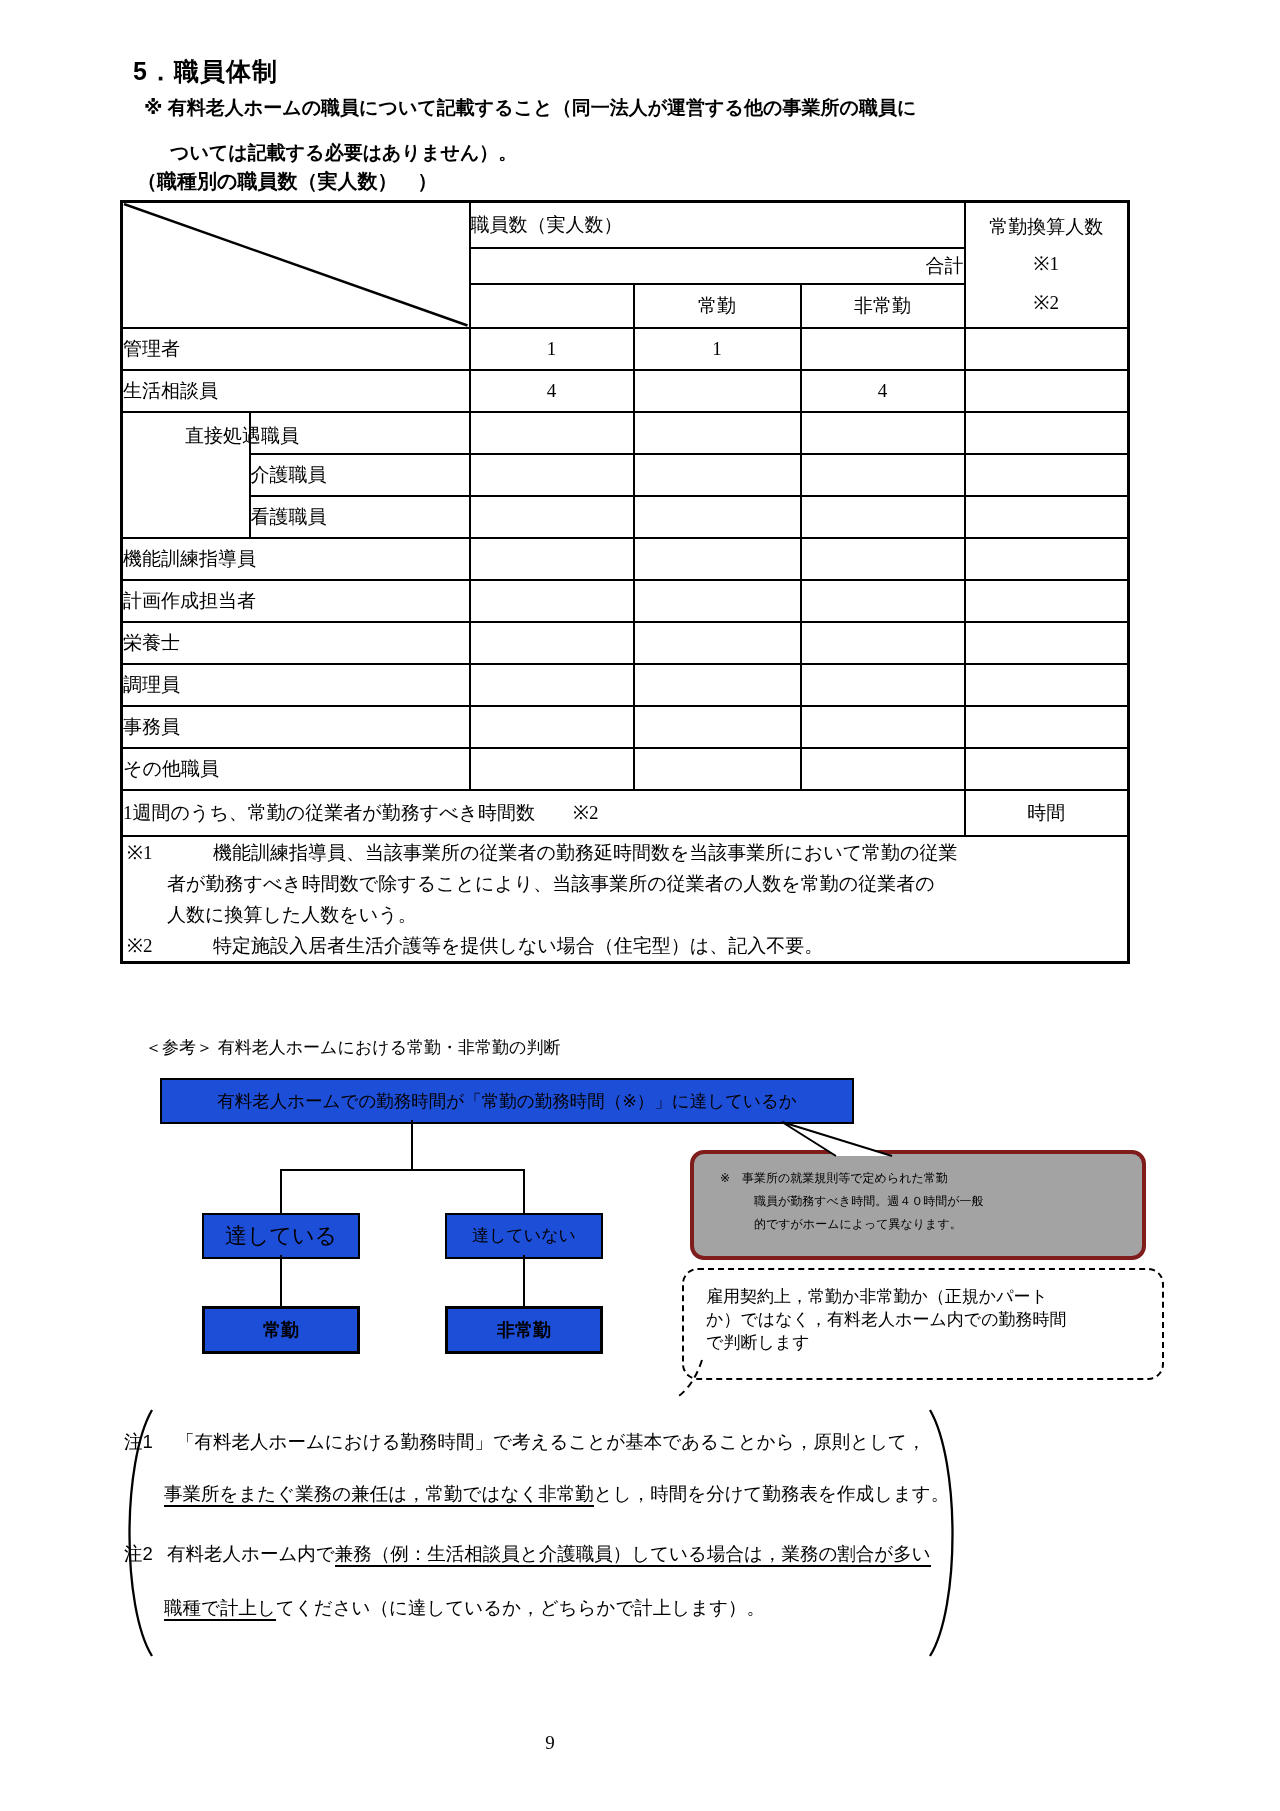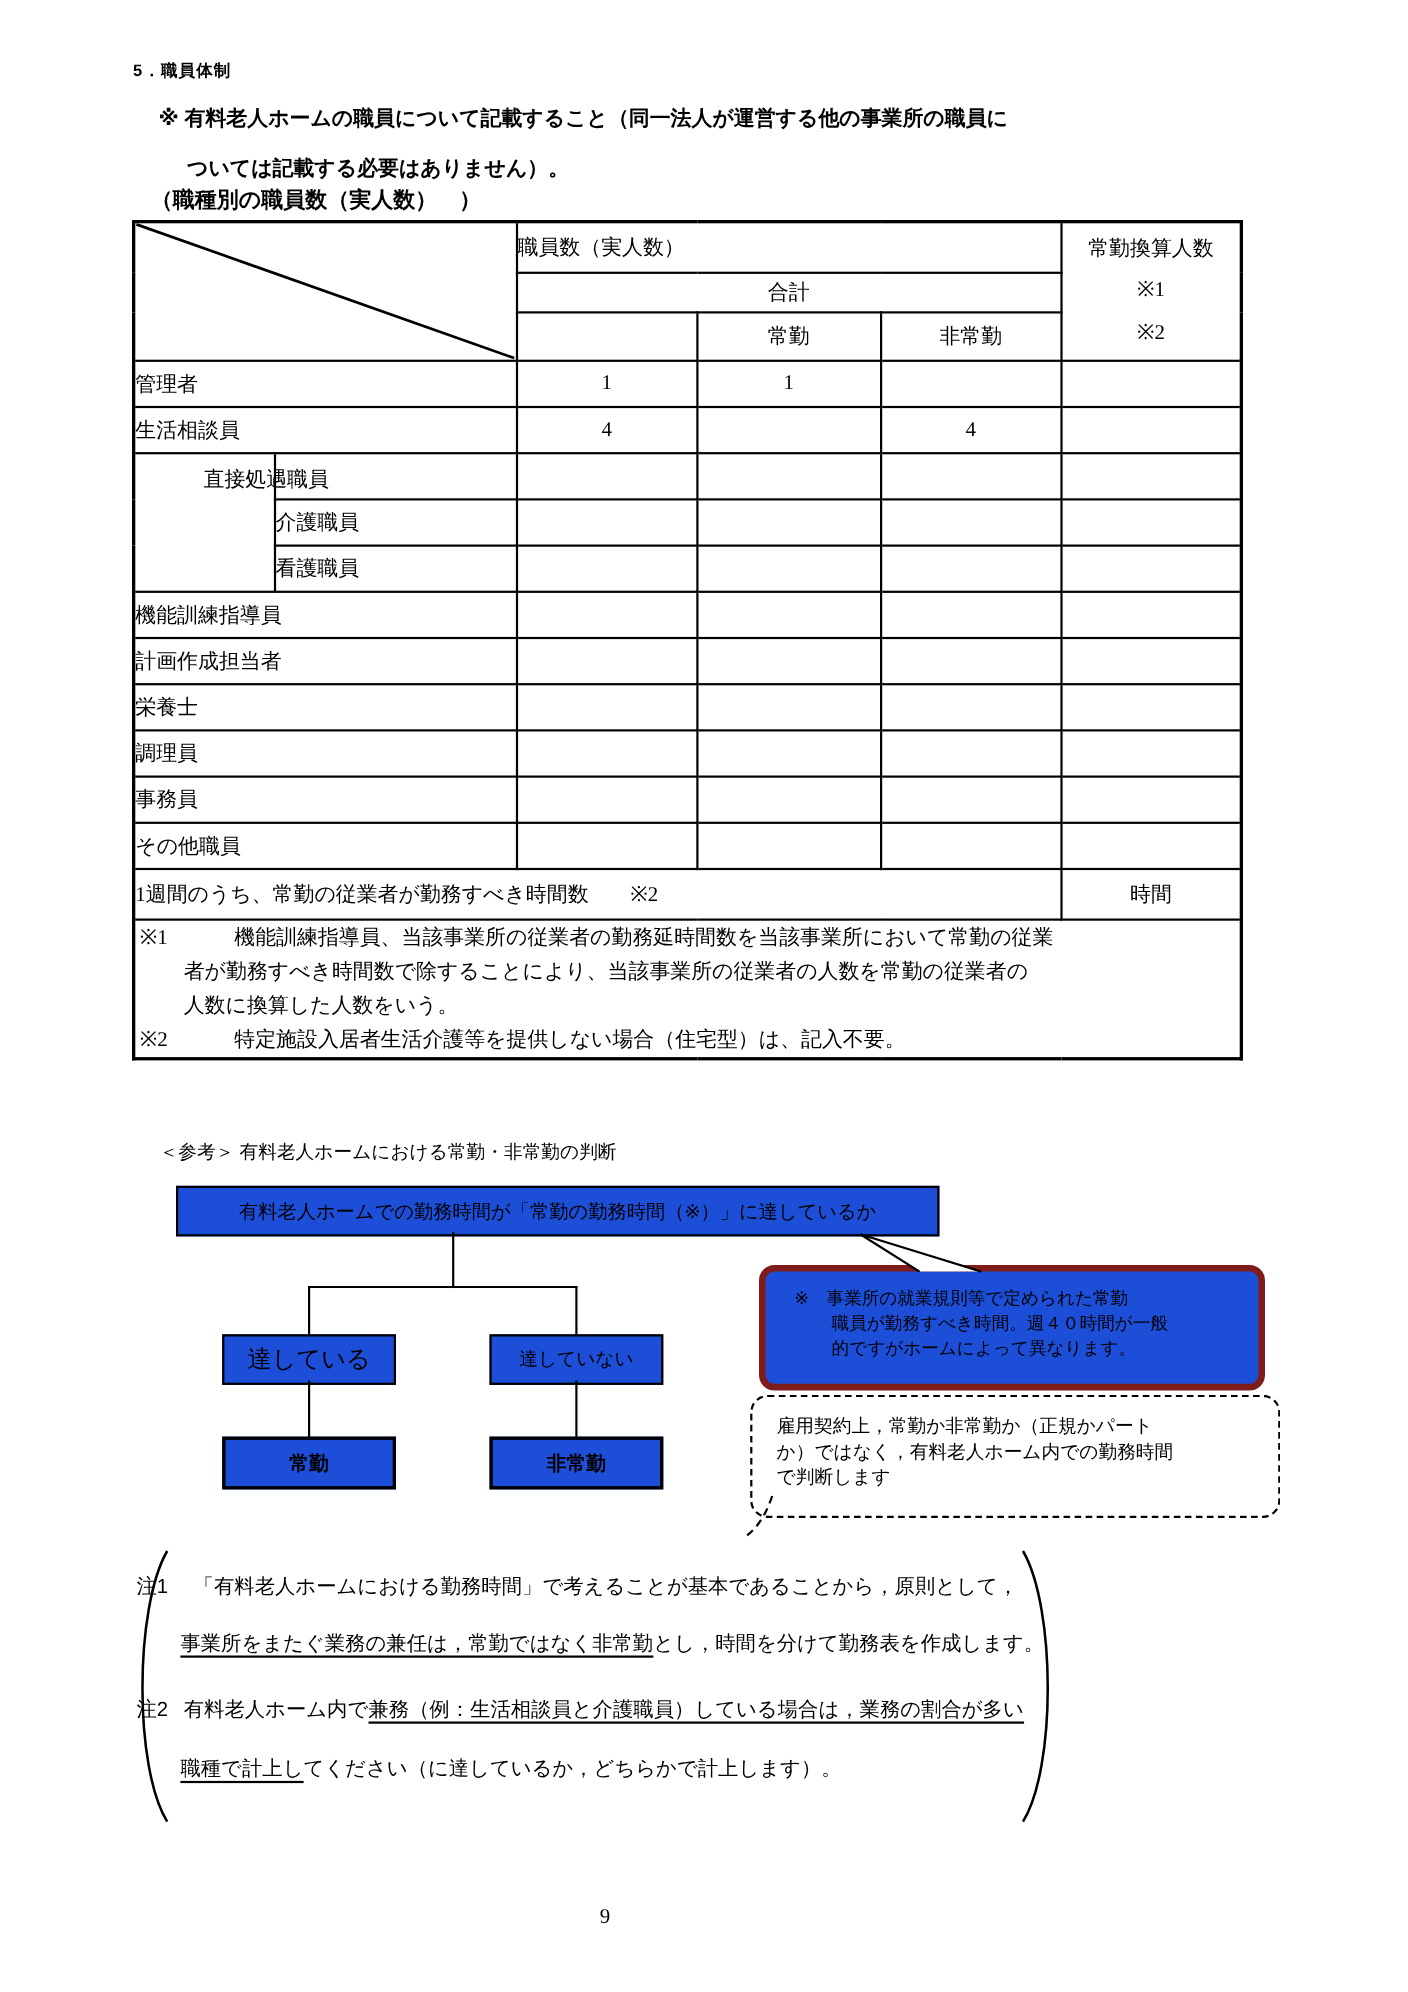--- a/index.html
+++ b/index.html
@@ -1,39 +1,39 @@
 <!DOCTYPE html>
 <html><head>
 <meta charset="utf-8">
 <style>
   html,body{margin:0;padding:0;}
   body{width:1280px;height:1811px;position:relative;background:#ffffff;color:#000;
        font-family:"Liberation Sans","DejaVu Sans",sans-serif;}
   .abs{position:absolute;}
 
   
-  .h-title{left:121px;top:55px;font-size:15px;font-weight:bold;letter-spacing:1px;}
+  .h-title{left:133px;top:55px;font-size:25px;font-weight:bold;letter-spacing:1px;}
   .h-note1{left:144px;top:95px;font-size:19px;font-weight:bold;}
   .h-note2{left:170px;top:140px;font-size:19px;font-weight:bold;}
   .h-cap{left:137px;top:168px;font-size:20px;font-weight:bold;}
 
   
   #staff-table{position:absolute;left:120px;top:200px;width:1007px;border-collapse:collapse;
       table-layout:fixed;font-family:"Liberation Serif","DejaVu Serif",serif;font-size:19px;}
   #staff-table{border:3px solid #000;}
   #staff-table td{border:2px solid #000;padding:0;vertical-align:middle;overflow:visible;}
   tr.h1{height:46px;} tr.h2{height:36px;} tr.h3{height:44px;}
   tr.dr{height:42px;} tr.wkr{height:46px;}
   td.corner{position:relative;border-right:2px solid #000;}
   td.cnt{text-align:left;padding-left:10px;}
   td.fteh{text-align:center;vertical-align:top;}
   td.fteh .fh1{height:45px;line-height:48px;}
   td.fteh .fh2{height:36px;line-height:32px;}
   td.fteh .fh3{height:42px;line-height:38px;}
-  td.goukei{border-bottom:none;text-align:center;padding-left:10px;}
+  td.goukei{border-bottom:none;text-align:right;padding-left:10px;}
   td.noT{border-top:none;}
   td.hc{text-align:center;}
   td.lbl{text-align:left;padding-left:62px;}
   td.strip{border-right:none;position:relative;}
   .grp{position:absolute;top:10px;left:62px;white-space:nowrap;z-index:4;}
   td.nolft{border-left:none;}
   td.sub{text-align:left;padding-left:50px;}
   td.val{text-align:center;}
   td.wk{text-align:left;padding-left:12px;}
   td.wk .ref{margin-left:38px;}
@@ -43,22 +43,22 @@
   .diag{position:absolute;left:0;top:0;width:100%;height:100%;}
 
   
   .ref-head{left:145px;top:1036px;font-size:17px;}
   .fbox{border:2px solid #000;text-align:center;background:#1d4ed8;}
   .qbox{left:160px;top:1078px;width:690px;height:42px;line-height:42px;font-size:17.5px;}
   .bY{left:202px;top:1213px;width:154px;height:42px;line-height:42px;font-size:22px;}
   .bN{left:445px;top:1213px;width:154px;height:42px;line-height:42px;font-size:17px;}
   .rY{left:202px;top:1306px;width:152px;height:42px;line-height:42px;font-size:18px;font-weight:bold;border-width:3px;}
   .rN{left:445px;top:1306px;width:152px;height:42px;line-height:42px;font-size:18px;font-weight:bold;border-width:3px;}
-  .bubble1{left:690px;top:1150px;width:448px;height:89px;border:6px solid #7f1d1d;border-radius:14px;
-           font-size:16px;line-height:23px;padding-top:13px;background:#1d4ed8;}
+  .bubble1{left:690px;top:1150px;width:448px;height:89px;border:4px solid #7f1d1d;border-radius:14px;
+           font-size:12px;line-height:23px;padding-top:13px;background:#a3a3a3;}
   .bubble1 .l1{padding-left:26px;} .bubble1 .l2{padding-left:60px;}
   .bubble2{left:682px;top:1268px;width:456px;height:93px;border:2px dashed #000;border-radius:16px;
            font-size:17px;line-height:23px;padding-top:15px;padding-left:22px;background:#fff;}
 
   
   .jnote{font-size:18.5px;white-space:nowrap;}
   .jlab1{display:inline-block;width:52px;}
   .jlab2{display:inline-block;width:43px;}
   .n1l1{left:124px;top:1429px;}
   .n1l2{left:164px;top:1481px;}

